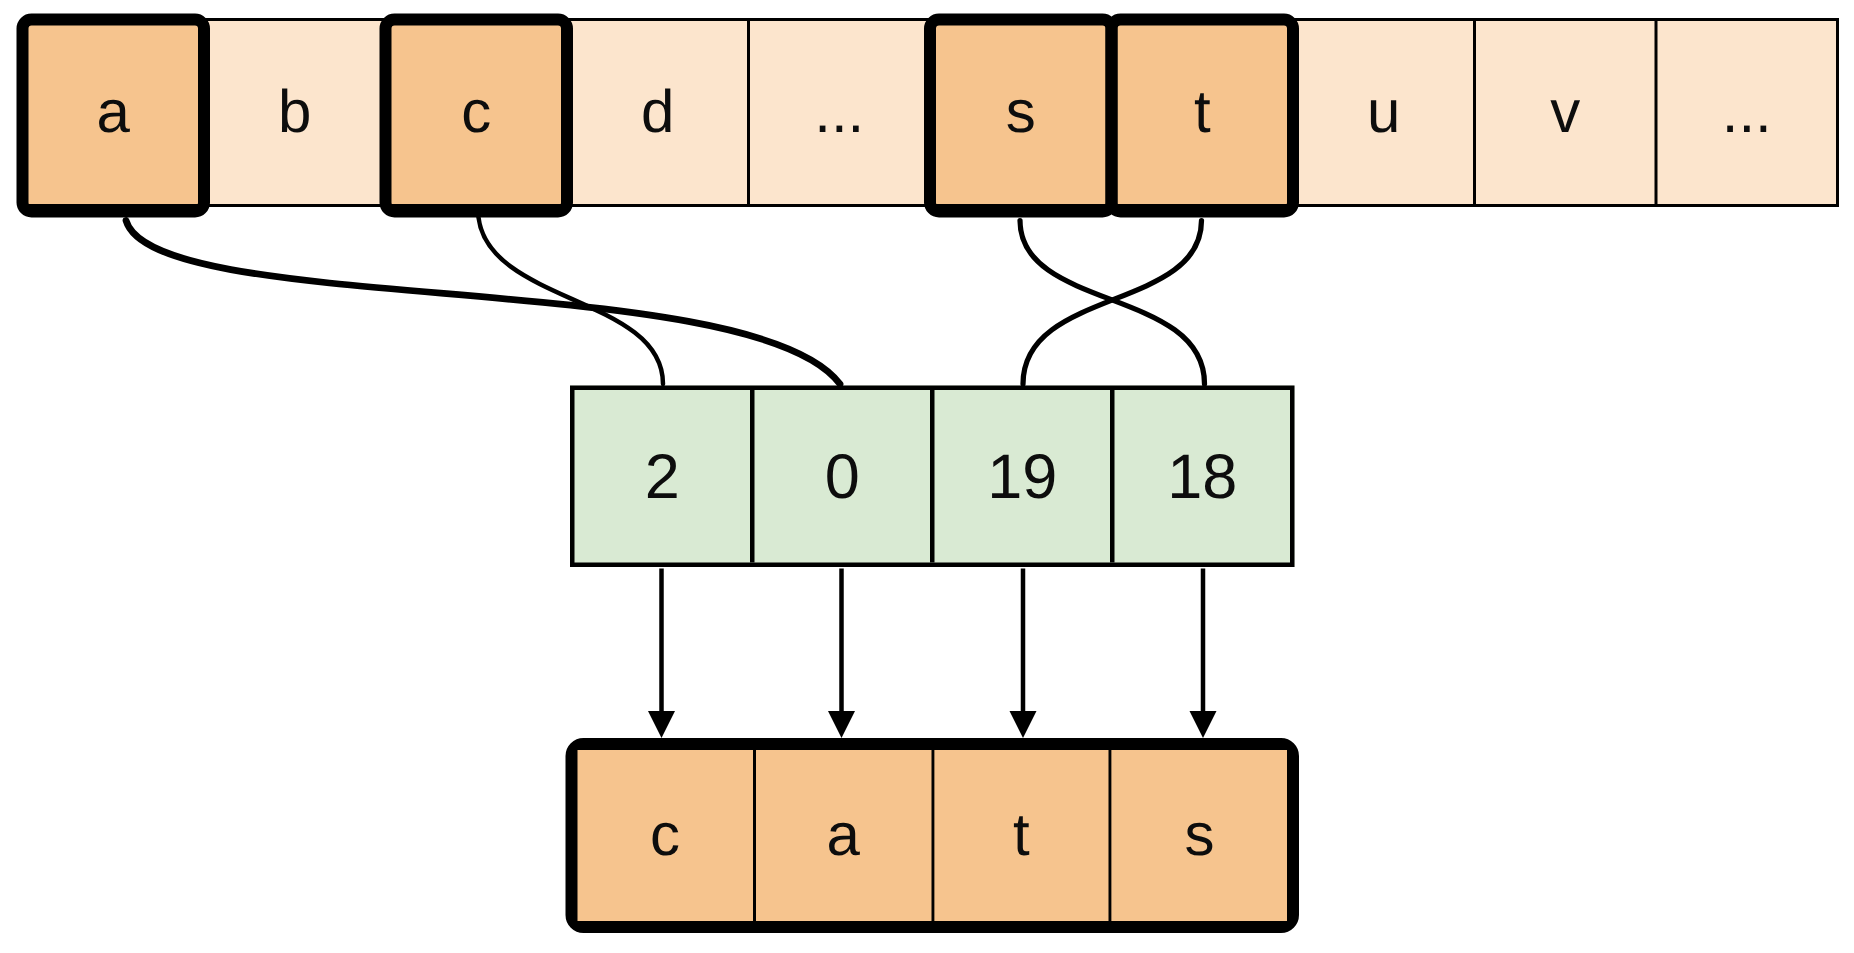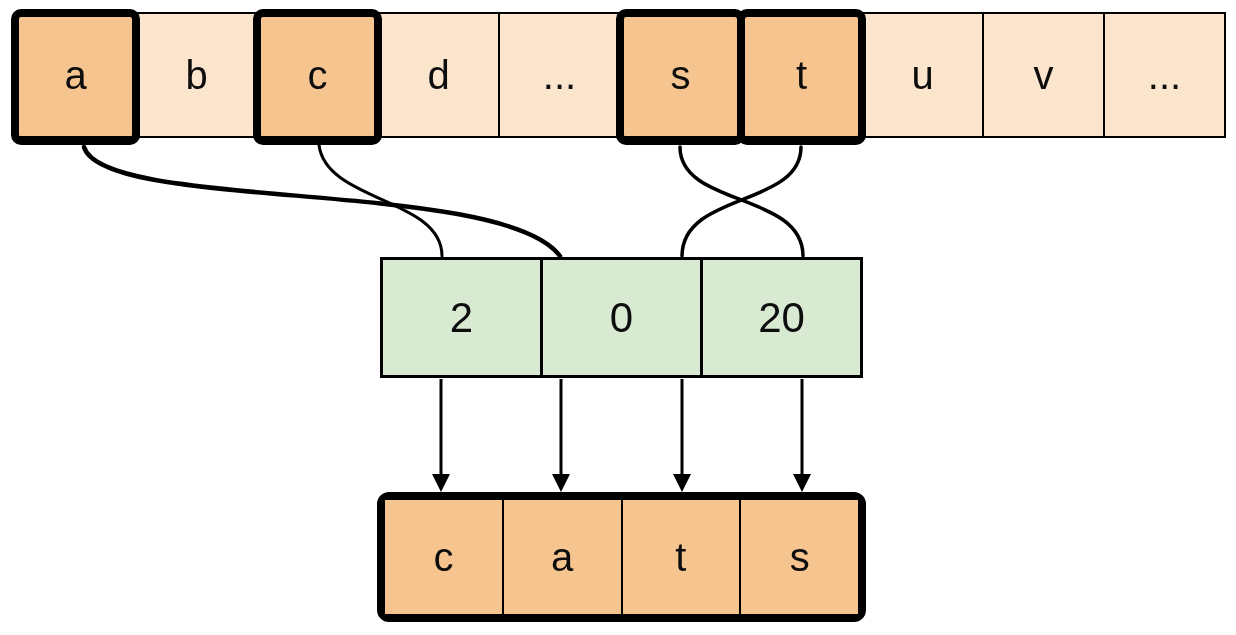--- a/index.html
+++ b/index.html
@@ -140,21 +140,24 @@
   </div>
 
   <div class="index-row">
     <div class="index-cell">
         <span>2</span>
       </div>
     <div class="index-cell">
         <span>0</span>
       </div>
     <div class="index-cell">
-        <span>20</span>
+        <span>19</span>
+      </div>
+    <div class="index-cell">
+        <span>18</span>
       </div>
   </div>
 
   <div class="output-row">
     <div class="output-inner">
       <div class="output-cell">
           <span>c</span>
         </div>
       <div class="output-cell">
           <span>a</span>

